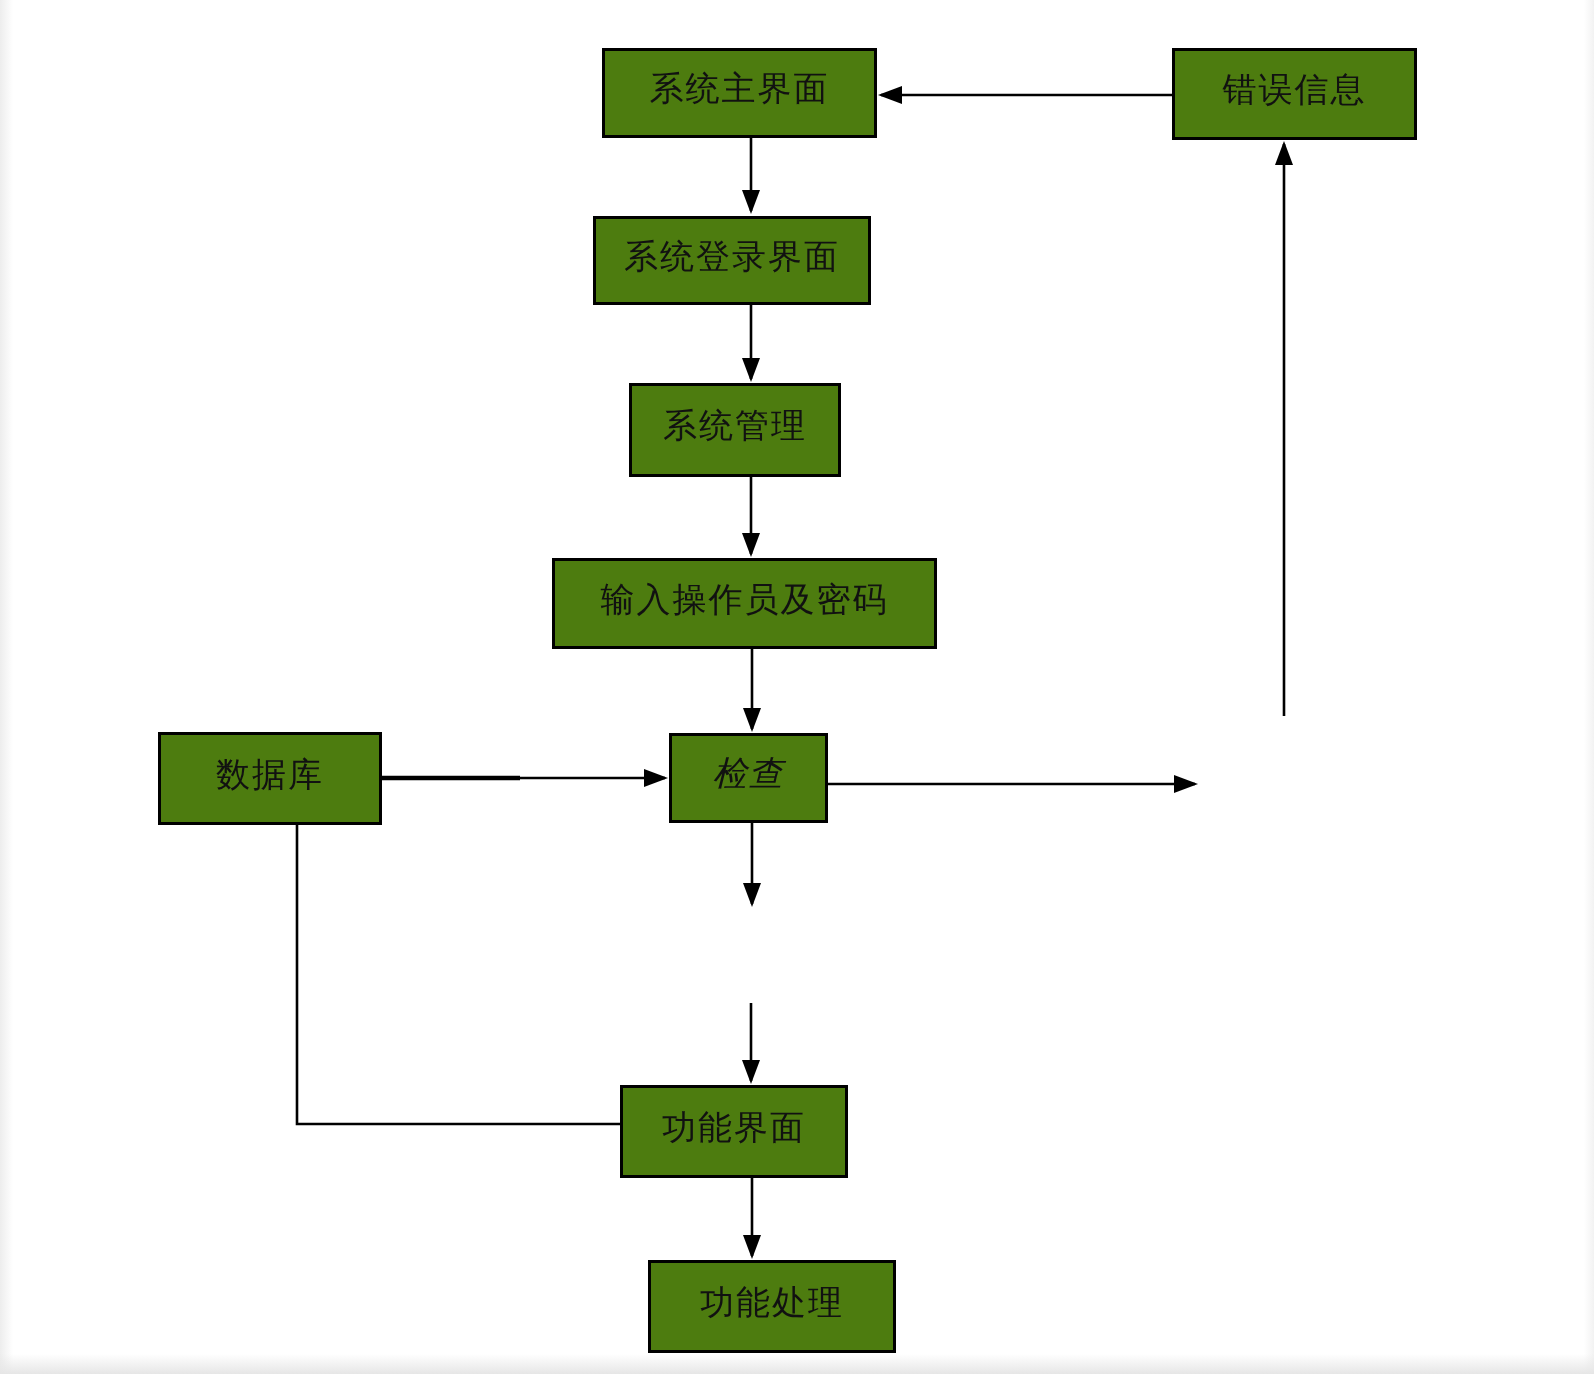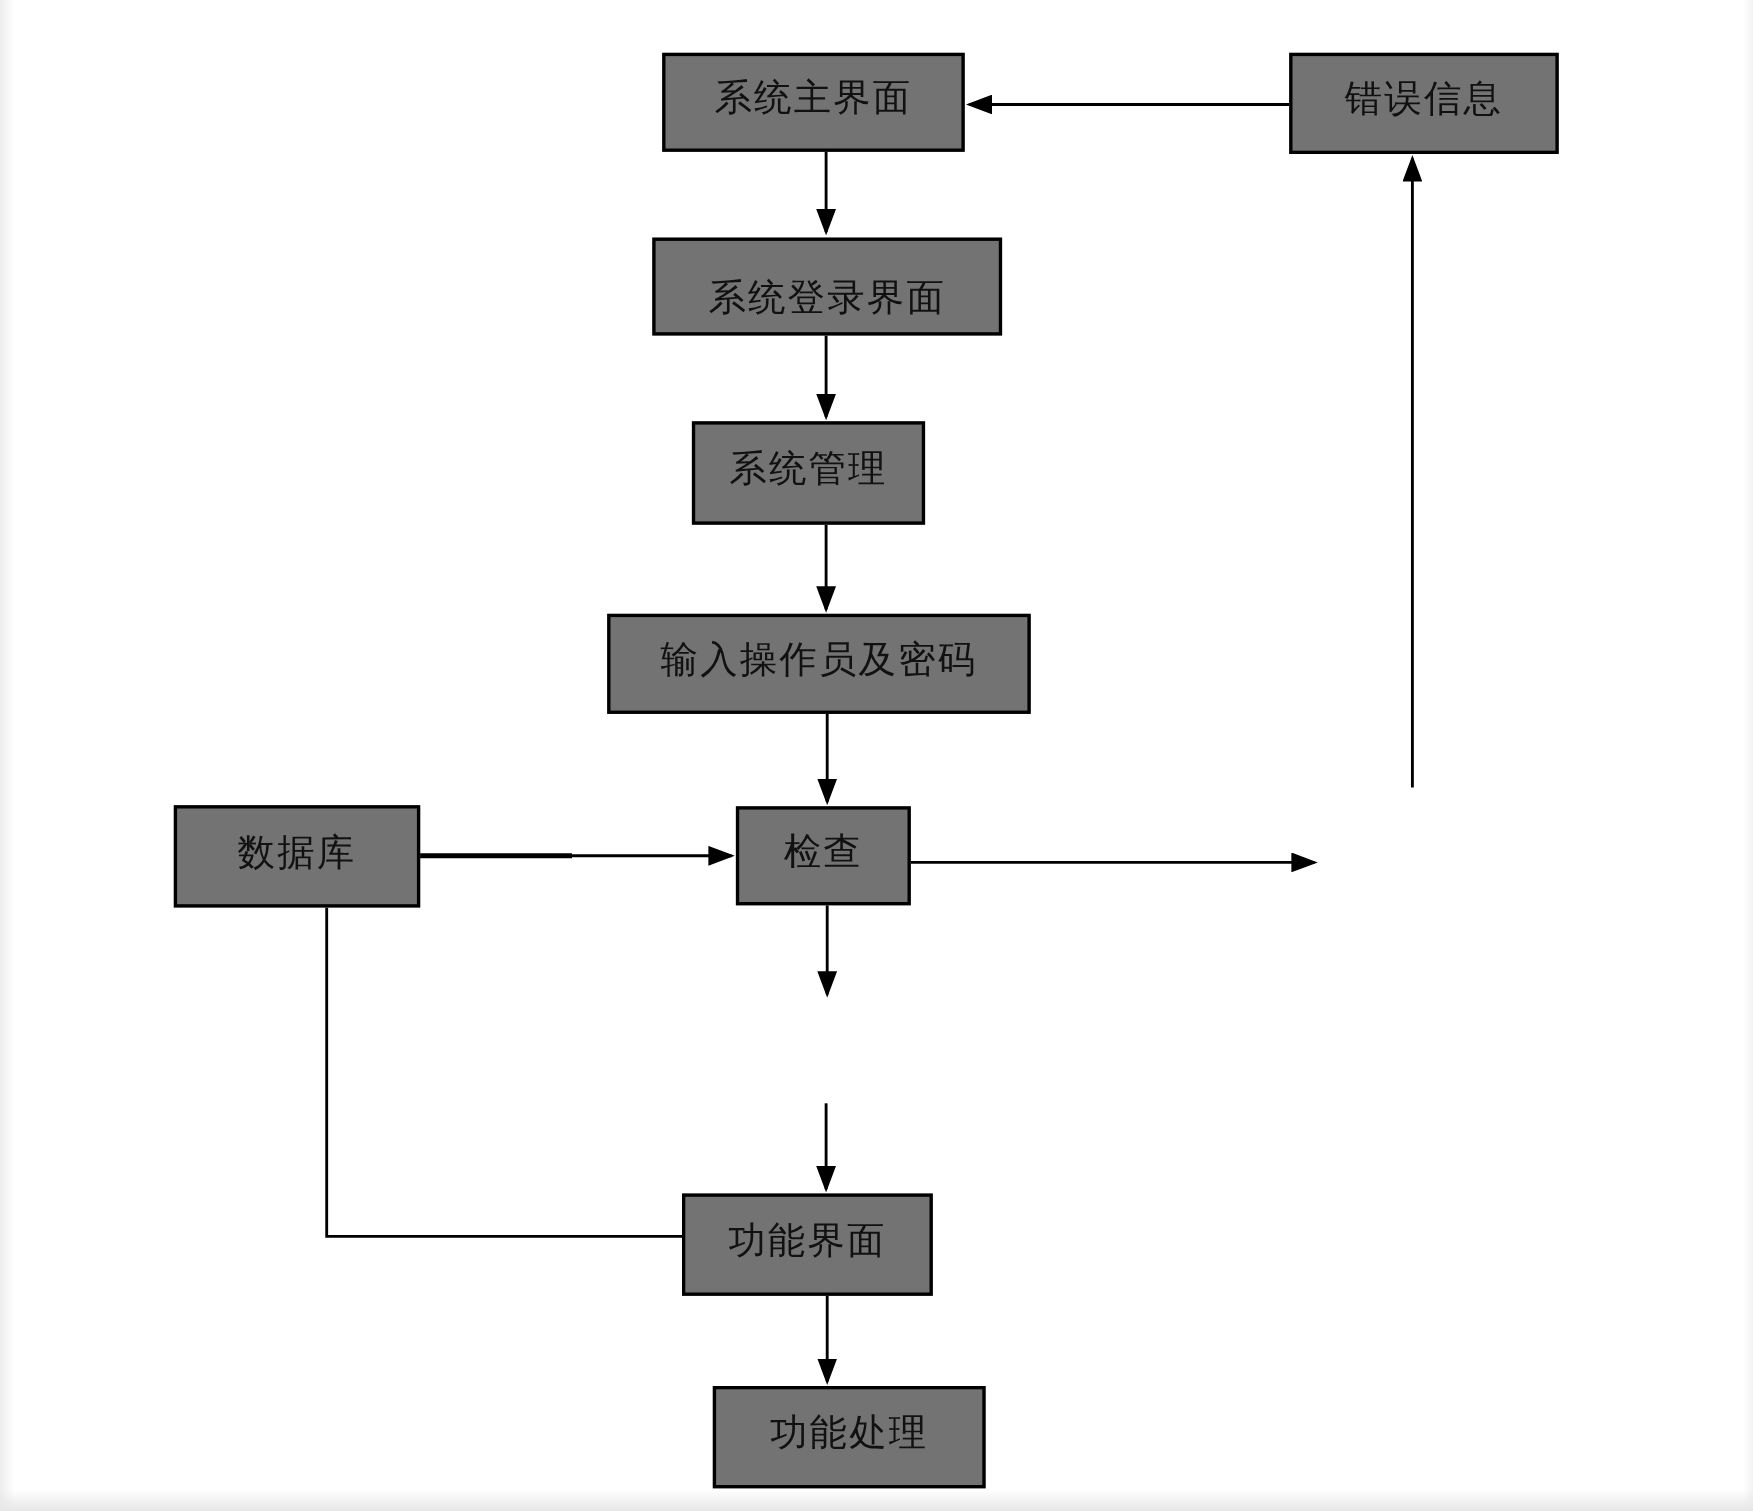--- a/index.html
+++ b/index.html
@@ -19,40 +19,40 @@
     position: absolute;
     left: 0;
     top: 0;
     width: 1594px;
     height: 1374px;
   }
   .node {
     position: absolute;
     box-sizing: border-box;
     border: 3px solid #000000;
-    background: #737373;
+    background: #4d7c0f;
     display: flex;
     align-items: center;
     justify-content: center;
     padding-bottom: 8px;
   }
   .node span {
     font-size: 34px;
     letter-spacing: 2px;
     color: #111111;
     white-space: nowrap;
   }
   
   #n-system-main   { left: 602px;  top: 48px;   width: 275px; height: 90px; }
   #n-error-info    { left: 1172px; top: 48px;   width: 245px; height: 92px; text-align: center; }
-  #n-login         { left: 593px;  top: 216px;  width: 318px; height: 89px; align-items: flex-end; }
+  #n-login         { left: 593px;  top: 216px;  width: 278px; height: 89px; }
   #n-sys-mgmt      { left: 629px;  top: 383px;  width: 212px; height: 94px; }
   #n-input-op      { left: 552px;  top: 558px;  width: 385px; height: 91px; }
   #n-database      { left: 158px;  top: 732px;  width: 224px; height: 93px; }
-  #n-check         { left: 669px;  top: 733px;  width: 159px; height: 90px; }
+  #n-check         { left: 669px;  top: 733px;  width: 159px; height: 90px; font-style: italic; }
   #n-pwd-wrong     { left: 1199px; top: 716px;  width: 248px; height: 92px; }
   #n-pwd-correct   { left: 648px;  top: 912px;  width: 229px; height: 91px; }
   #n-func-ui       { left: 620px;  top: 1085px; width: 228px; height: 93px; }
   #n-func-proc     { left: 648px;  top: 1260px; width: 248px; height: 93px; }
 
   .edge-strip-left {
     position: absolute;
     left: 0; top: 0; bottom: 0;
     width: 13px;
     background: linear-gradient(90deg, #ededed, rgba(255,255,255,0));

